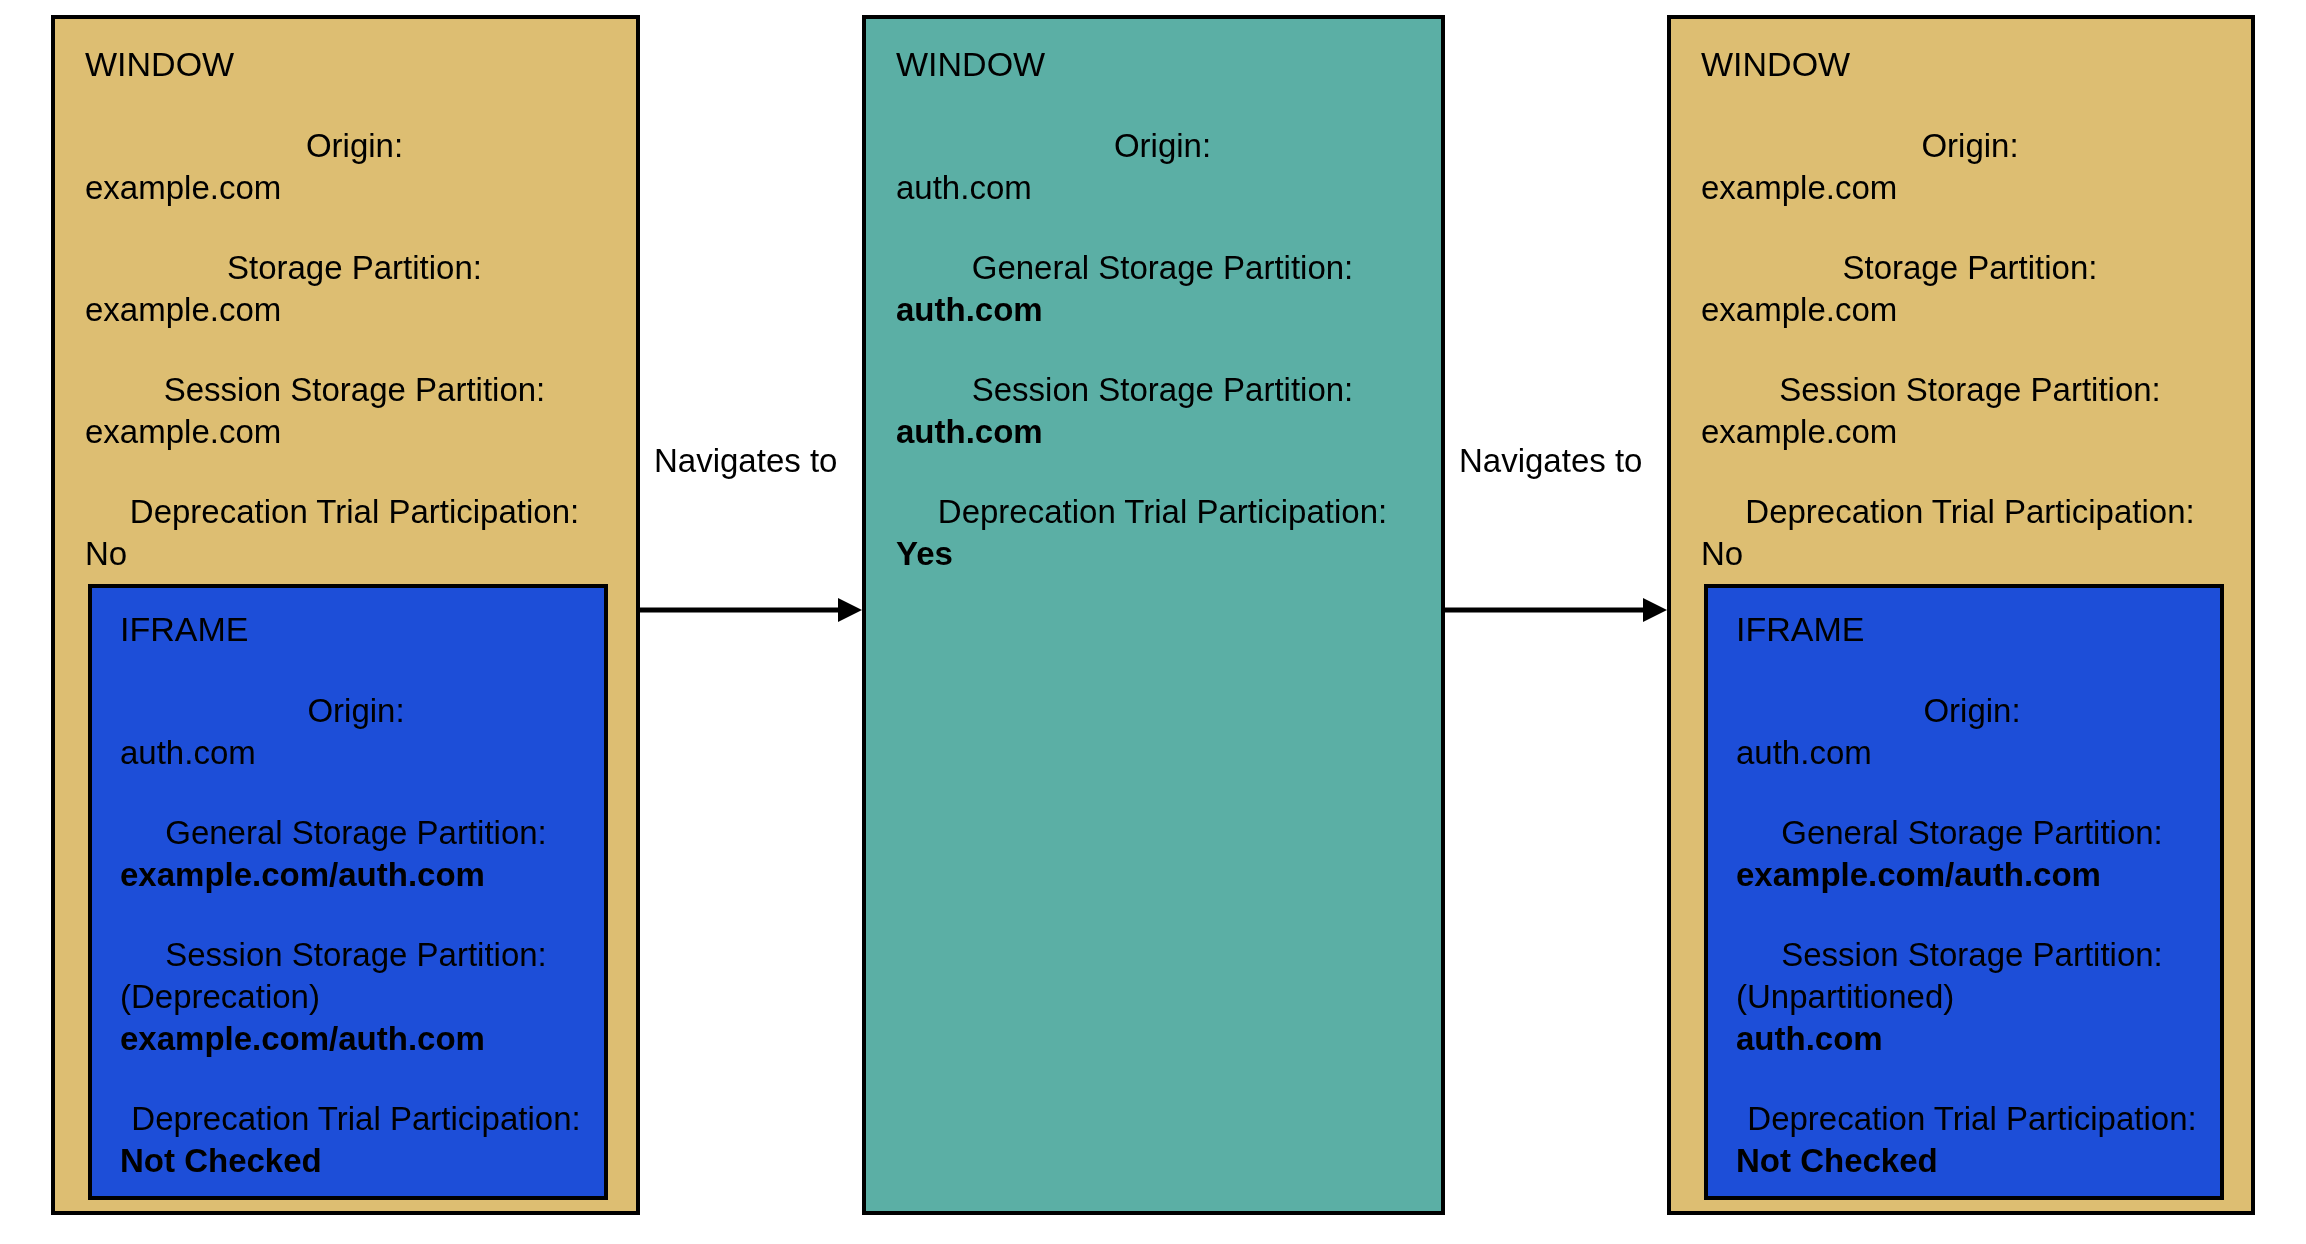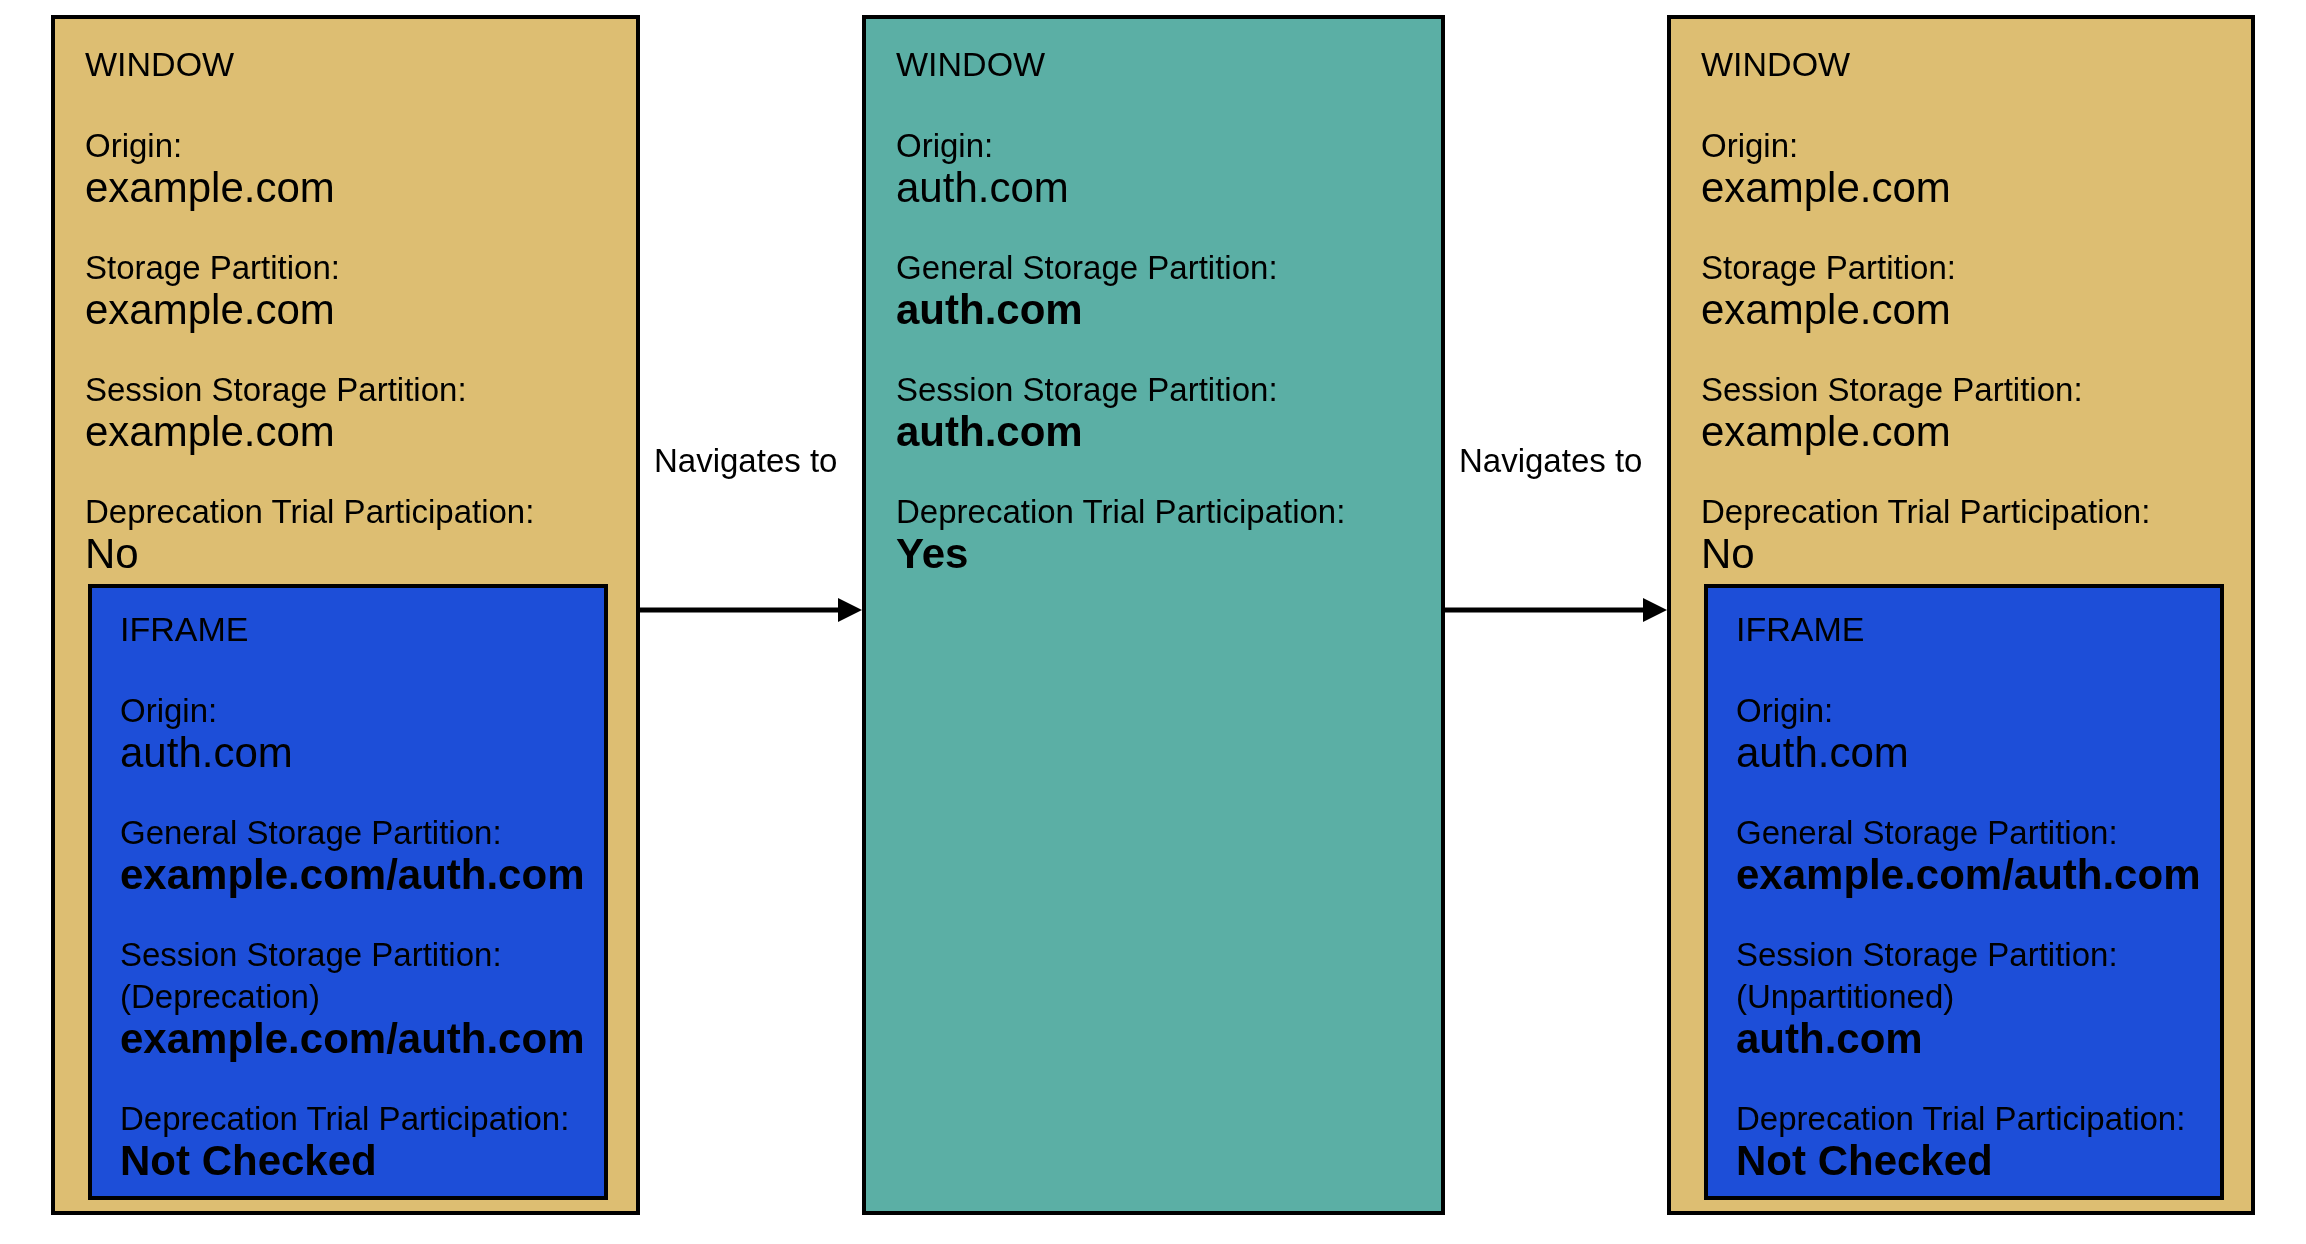--- a/index.html
+++ b/index.html
@@ -70,31 +70,32 @@
     margin: 0 0 38px 0;
   }
   .field:last-child { margin-bottom: 0; }
 
   .field-label {
     display: block;
     font-size: 33px;
     line-height: 42px;
     font-weight: normal;
     white-space: nowrap;
+    text-align: center;
   }
   .field-sub {
     display: block;
     font-size: 33px;
     line-height: 42px;
     font-weight: normal;
     white-space: nowrap;
   }
   .field-value {
     display: block;
-    font-size: 42px;
+    font-size: 33px;
     line-height: 42px;
     font-weight: normal;
     white-space: nowrap;
   }
   .field-value.bold {
     font-weight: bold;
   }
 
   
   .arrow-group {

